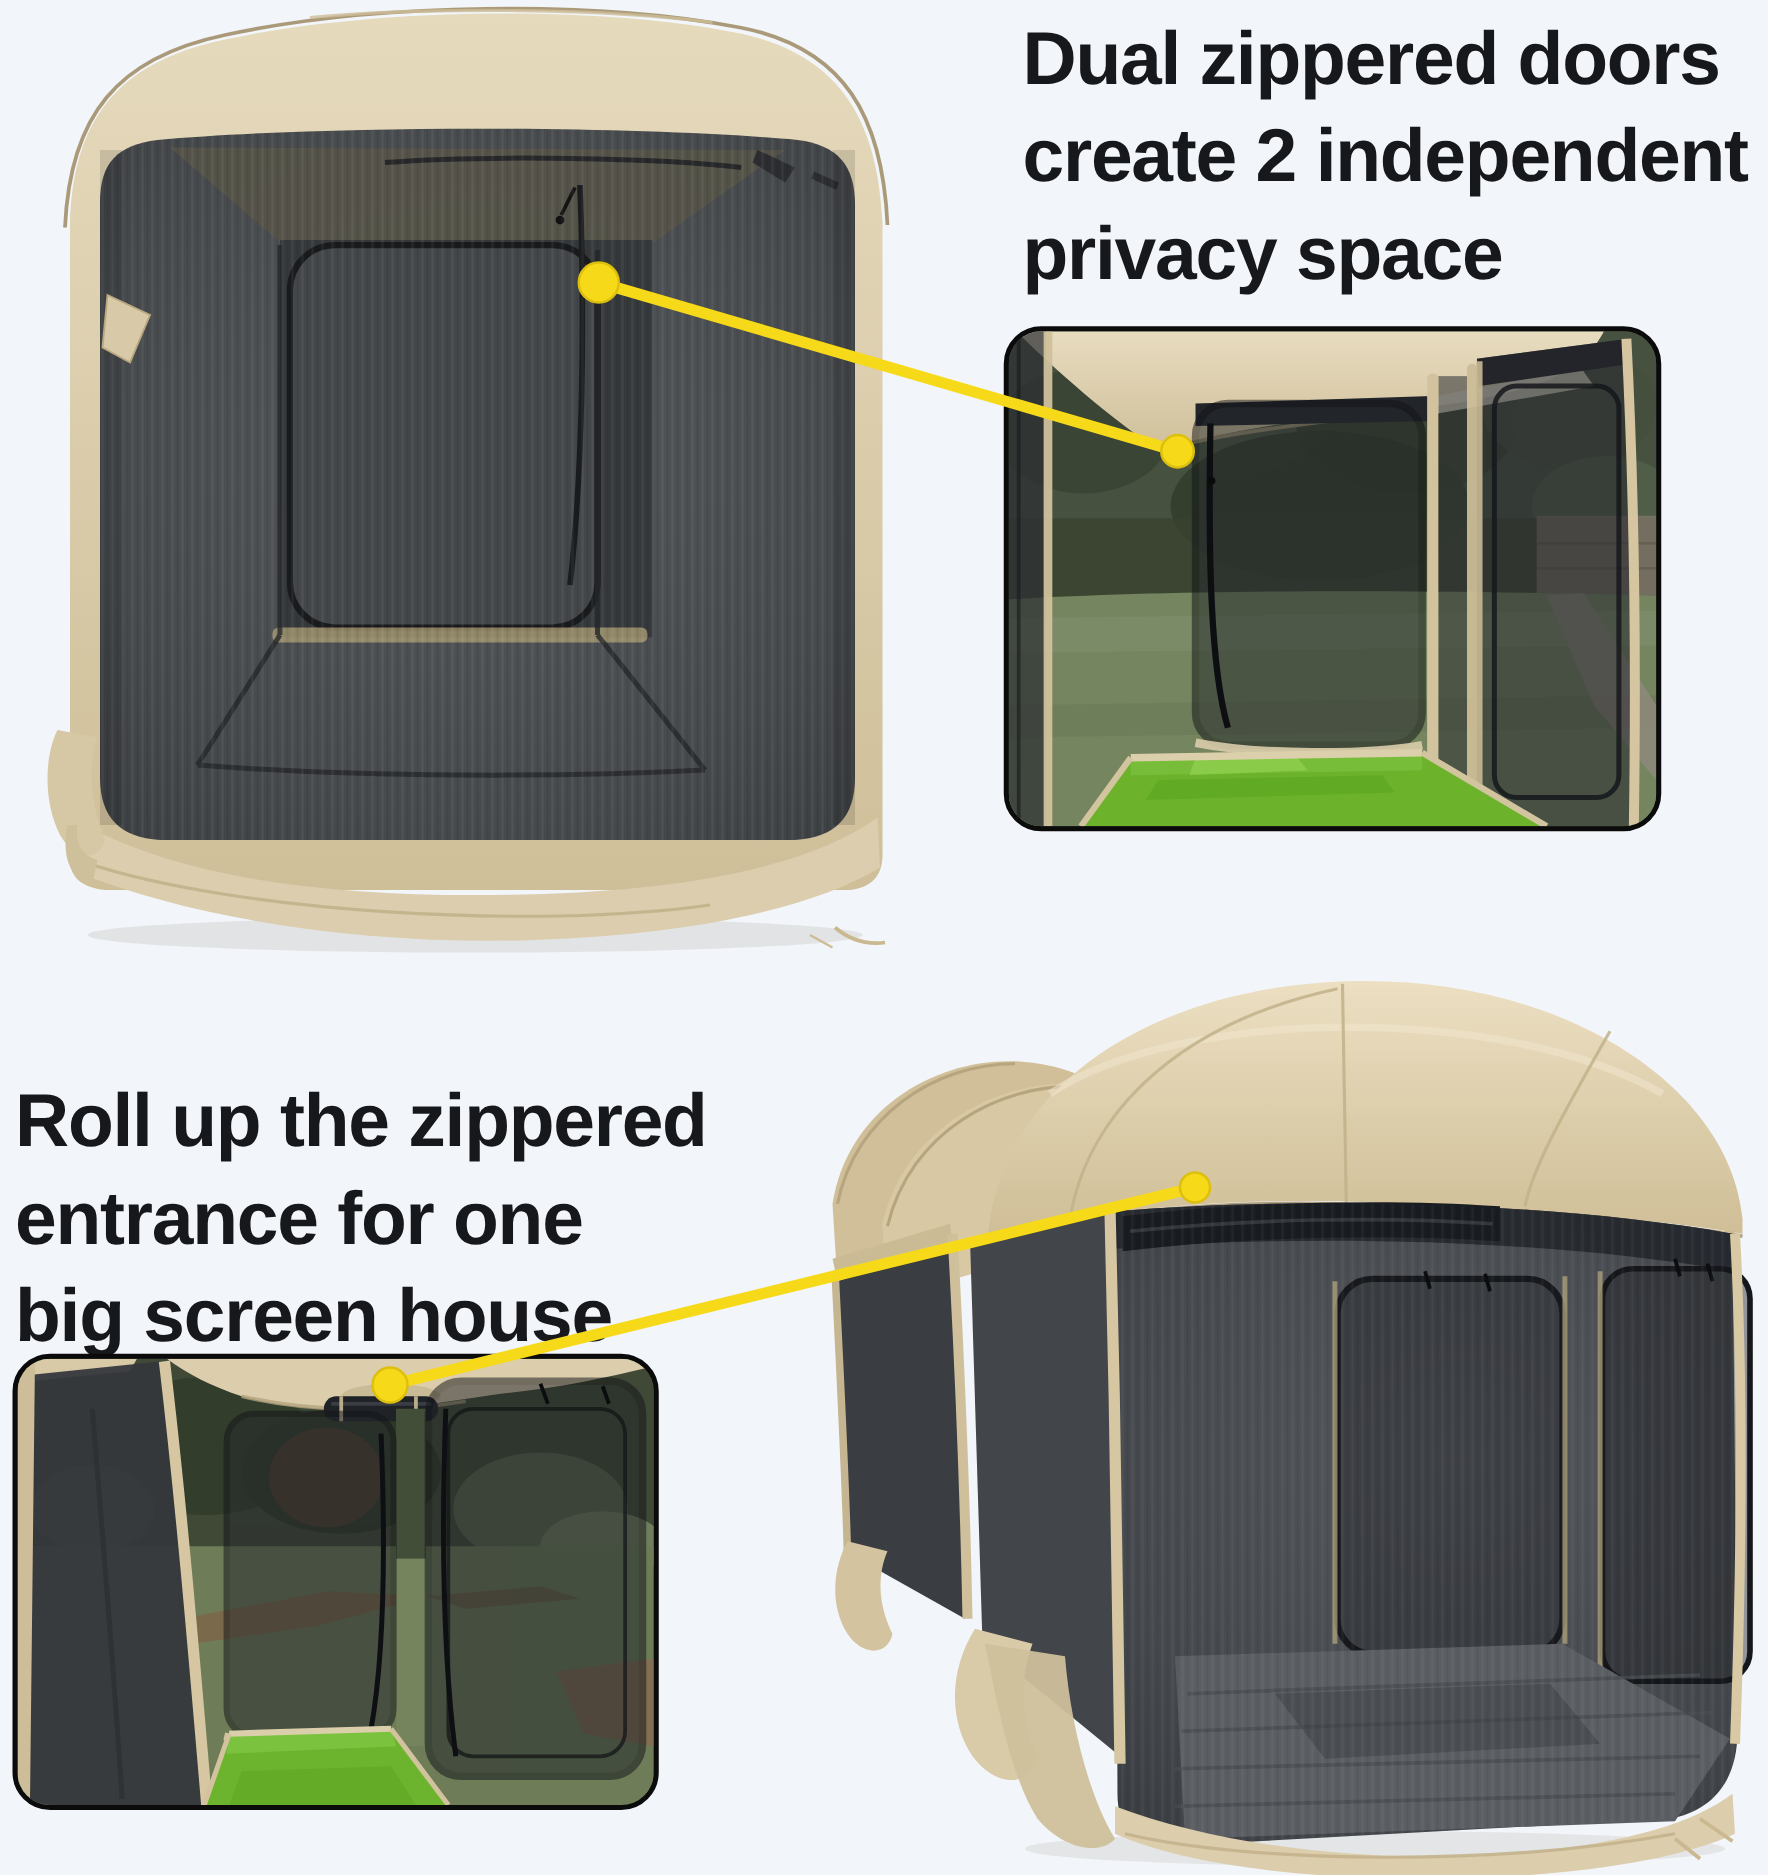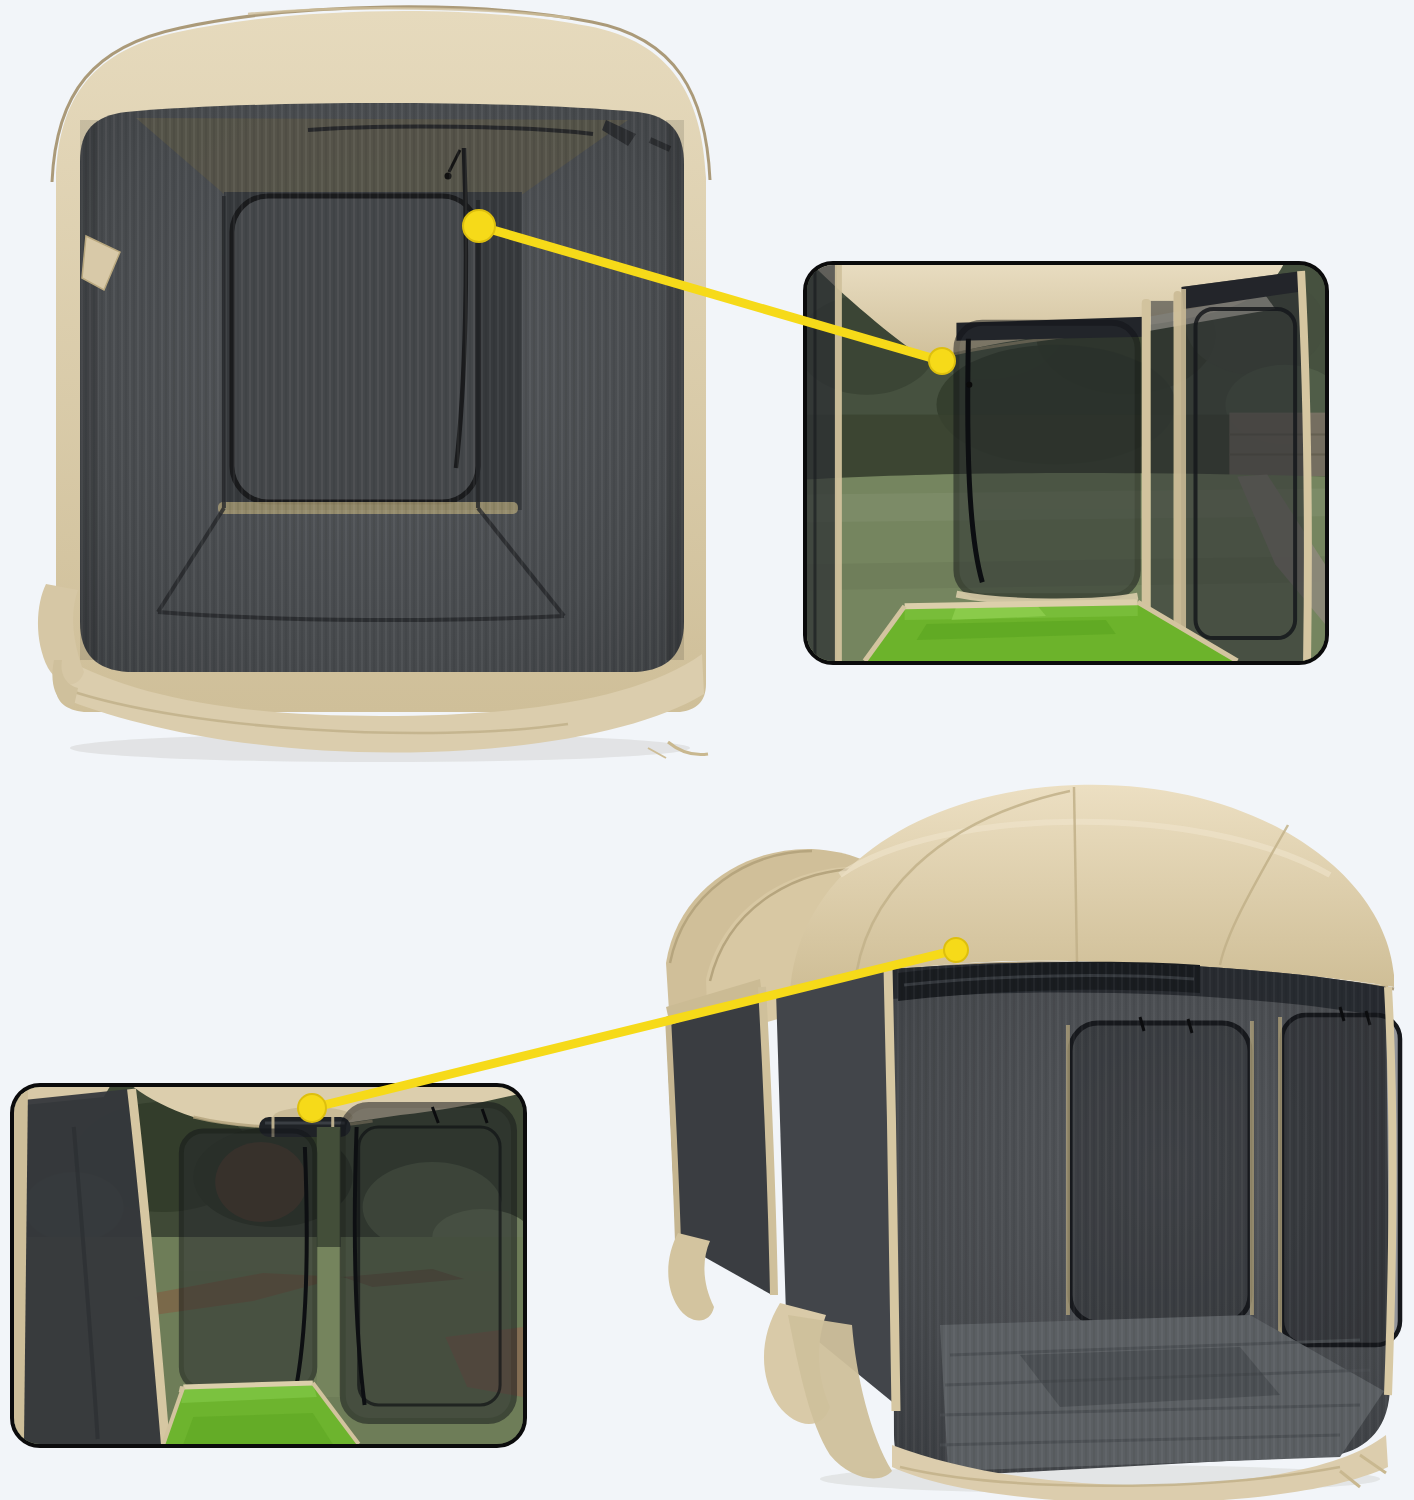--- a/index.html
+++ b/index.html
@@ -116,20 +116,23 @@
         <path d="M660,742 C672,752 686,756 700,754" stroke="#c9b890" stroke-width="3" fill="none"></path>
         <path d="M640,748 l18,10" stroke="#cdbd97" stroke-width="2"></path>
       </g>
 
       <g>
         <polygon points="78,236 112,252 96,290 74,278" fill="#d8c9a8" stroke="#b9a87f" stroke-width="1.5"></polygon>
       </g>
     </svg>
   </div>
 
+  <h1 class="heading heading-top z2">Dual zippered doors
+create 2 independent
+privacy space</h1>
 
   <figure class="inset inset-top z2">
     <svg viewBox="0 0 520 397" preserveAspectRatio="none">
       <defs>
         <linearGradient id="i1-can" x1="0" y1="0" x2="0" y2="1">
           <stop offset="0%" stop-color="#e8dcc0"></stop>
           <stop offset="100%" stop-color="#cfbf99"></stop>
         </linearGradient>
       </defs>
 
@@ -193,20 +196,23 @@
         <polygon points="98,342 332,338 332,352 98,356" fill="#8ed154" opacity="0.35"></polygon>
         <polygon points="120,360 300,356 310,370 110,376" fill="#4e9a17" opacity="0.35"></polygon>
         <polygon points="150,342 230,340 240,352 145,356" fill="#a5e065" opacity="0.4"></polygon>
         <path d="M98,342 L332,338" stroke="#dccfab" stroke-width="6"></path>
         <path d="M98,342 L58,397" stroke="#d3c4a0" stroke-width="5"></path>
         <path d="M332,338 L432,397" stroke="#d3c4a0" stroke-width="5"></path>
       </g>
     </svg>
   </figure>
 
+  <h1 class="heading heading-bottom z2">Roll up the zippered
+entrance for one
+big screen house</h1>
 
   <figure class="inset inset-bottom z2">
     <svg viewBox="0 0 511 357" preserveAspectRatio="none">
 
       <g>
         <rect x="0" y="0" width="511" height="170" fill="#3f4936"></rect>
         <ellipse cx="150" cy="70" rx="90" ry="55" fill="#333d2b"></ellipse>
         <ellipse cx="260" cy="90" rx="80" ry="50" fill="#2e3827"></ellipse>
         <ellipse cx="248" cy="95" rx="46" ry="40" fill="#4e3d2c" opacity="0.9"></ellipse>
         <ellipse cx="420" cy="120" rx="70" ry="45" fill="#5a684c"></ellipse>

